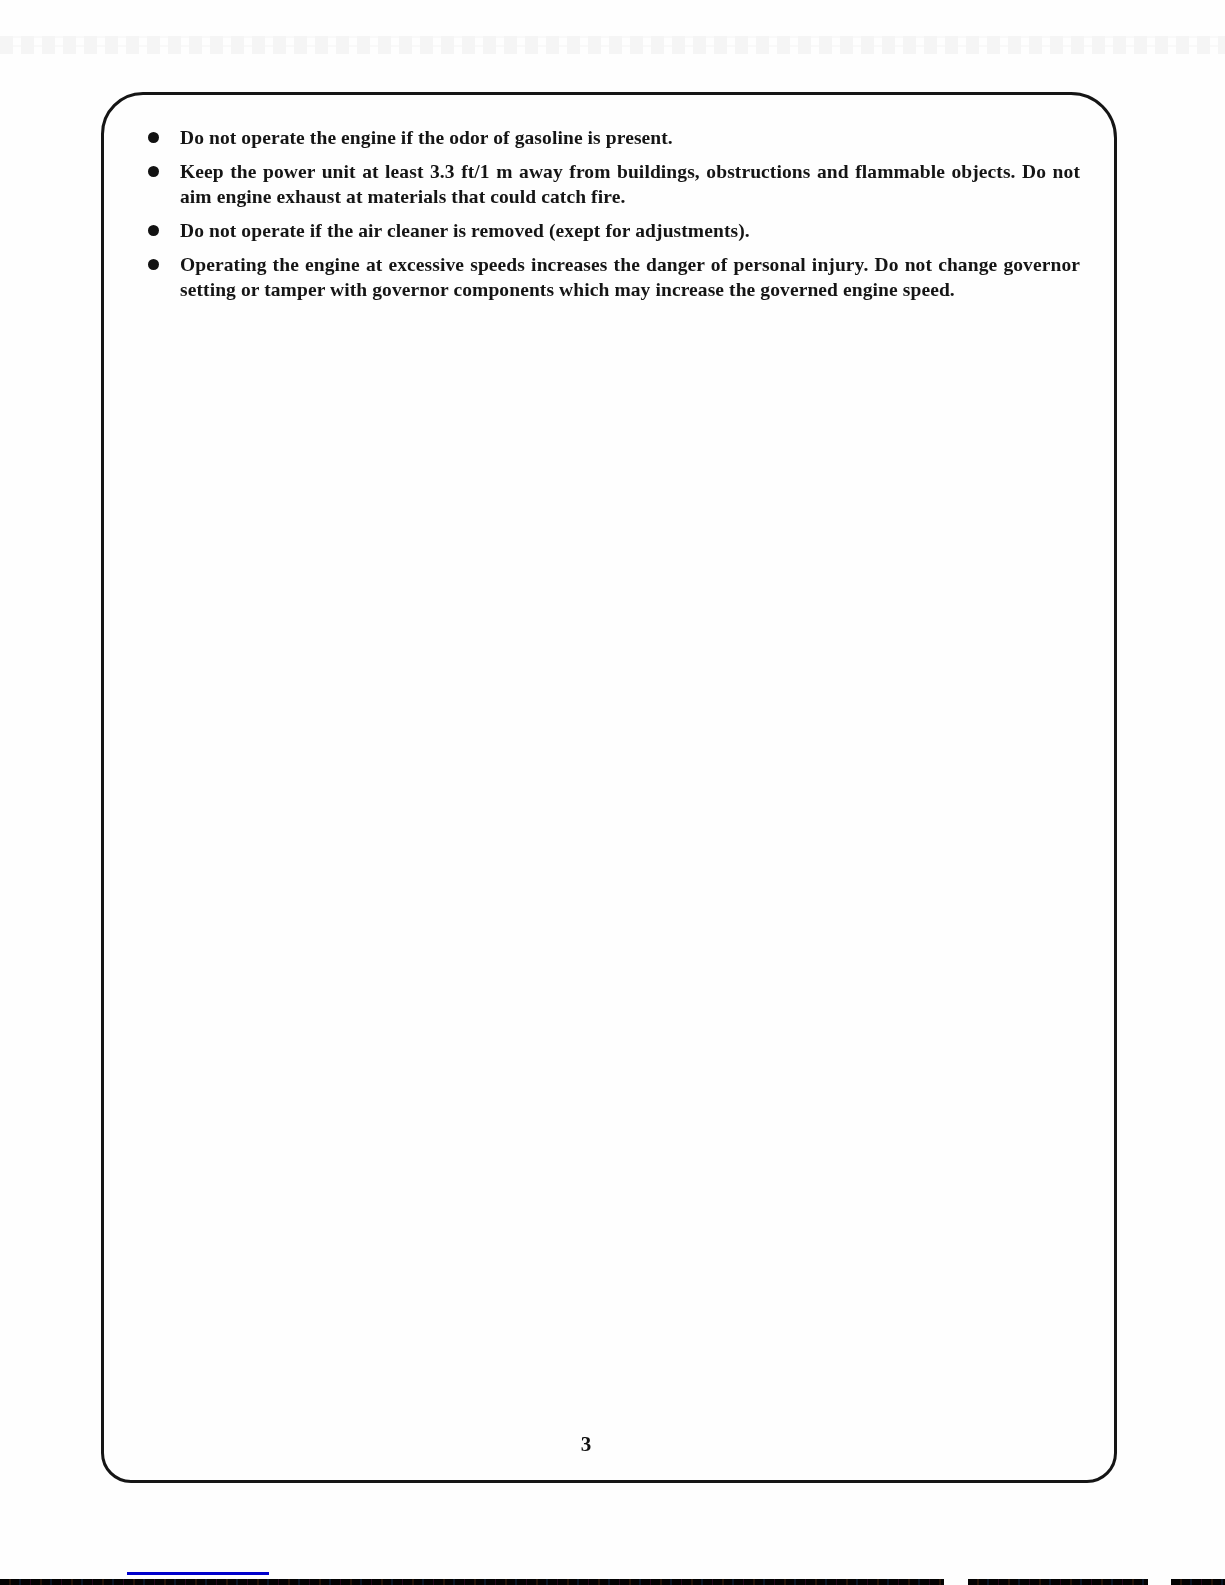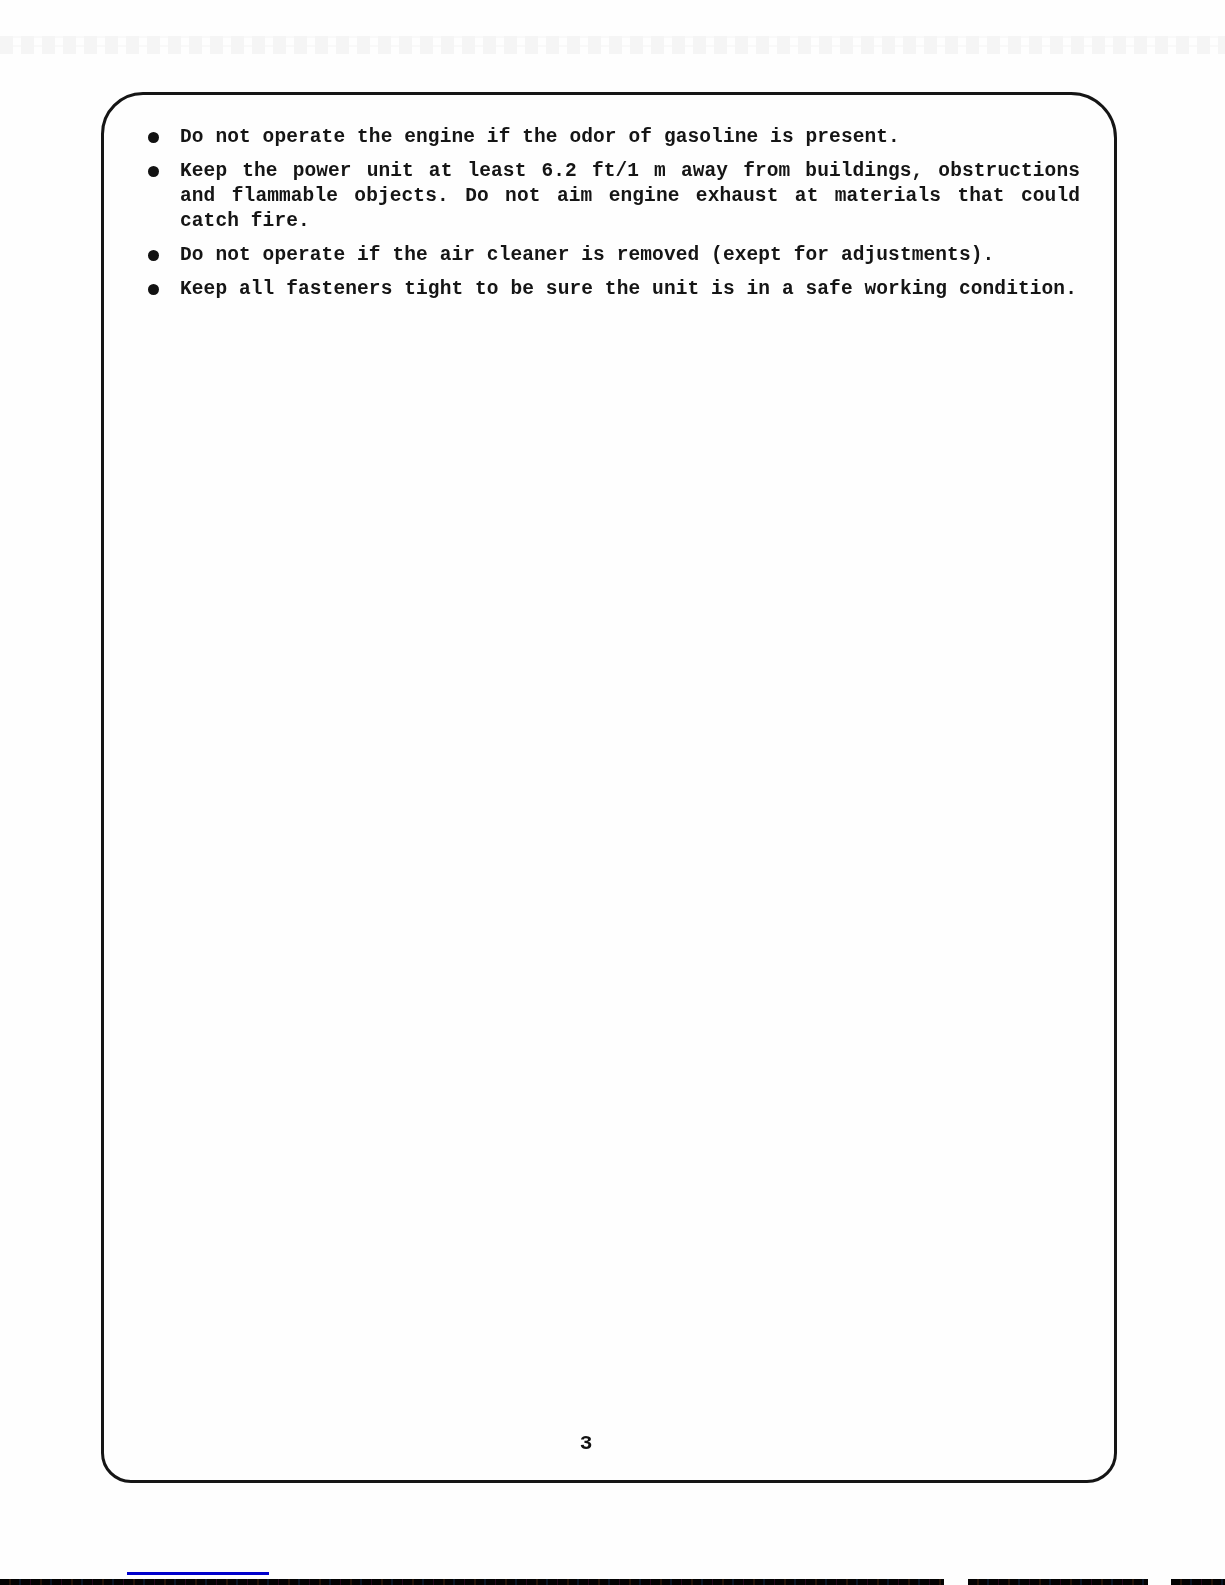--- a/index.html
+++ b/index.html
@@ -2,21 +2,21 @@
 <html><head>
 <meta charset="utf-8">
 <style>
   html, body { margin: 0; padding: 0; background: #ffffff; }
   .screen {
     position: relative;
     width: 1225px;
     height: 1585px;
     background: #fefefe;
     overflow: hidden;
-    font-family: Liberation Mono, monospace;
+    font-family: Liberation Serif, serif;
     color: #151515;
   }
 
   
   .scan-noise-top {
     position: absolute;
     left: 0; top: 36px;
     width: 100%; height: 18px;
     background:
       repeating-linear-gradient(90deg, #f2f2f2 0 13px, rgba(0,0,0,0) 13px 21px),
@@ -105,29 +105,29 @@
   <div class="scan-noise-top"></div>
 
   <div class="safety-box">
     <ul class="bullet-list">
       <li>
         <span class="dot"></span>
         <p class="btxt">Do not operate the engine if the odor of gasoline is present.</p>
       </li>
       <li>
         <span class="dot"></span>
-        <p class="btxt">Keep the power unit at least 6.2 ft/1 m away from buildings, obstructions and flammable objects. Do not aim engine exhaust at materials that could catch fire.</p>
+        <p class="btxt">Keep the power unit at least 3.3 ft/1 m away from buildings, obstructions and flammable objects. Do not aim engine exhaust at materials that could catch fire.</p>
       </li>
       <li>
         <span class="dot"></span>
         <p class="btxt">Do not operate if the air cleaner is removed (exept for adjustments).</p>
       </li>
       <li>
         <span class="dot"></span>
-        <p class="btxt">Keep all fasteners tight to be sure the unit is in a safe working condition.</p>
+        <p class="btxt">Operating the engine at excessive speeds increases the danger of personal injury. Do not change governor setting or tamper with governor components which may increase the governed engine speed.</p>
       </li>
     </ul>
 
     <div class="page-number">3</div>
   </div>
 
   <div class="blue-line"></div>
 
   <div class="bottom-bar">
     <div class="seg seg1"></div>

